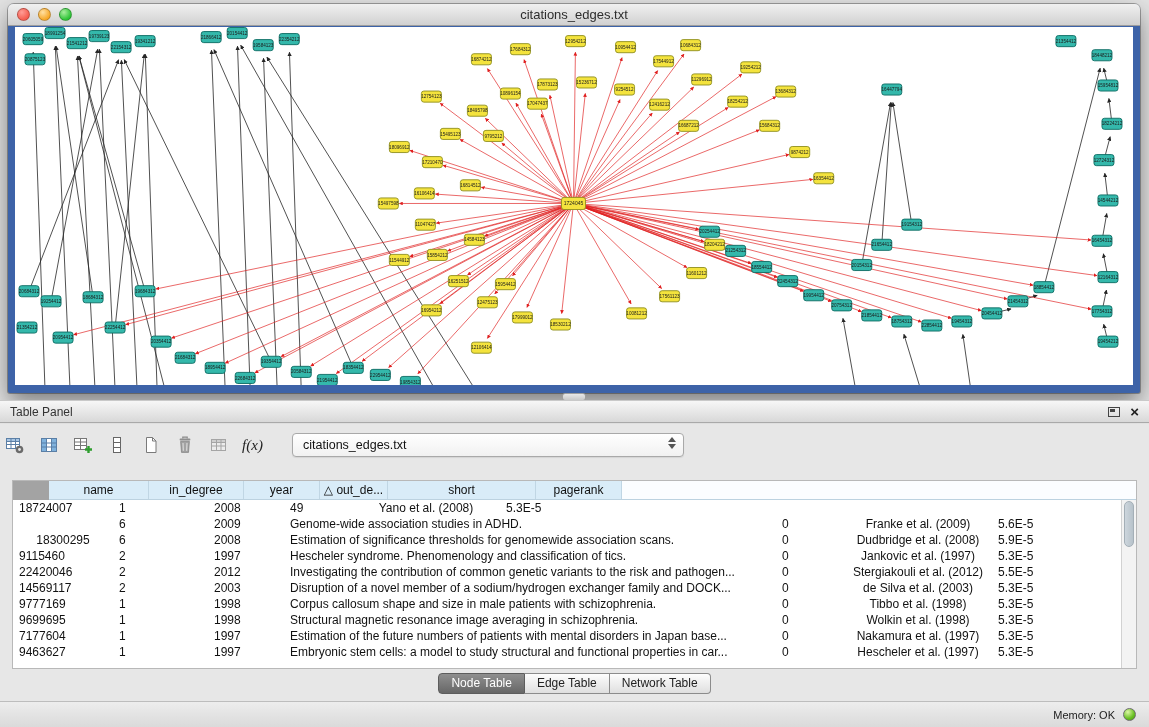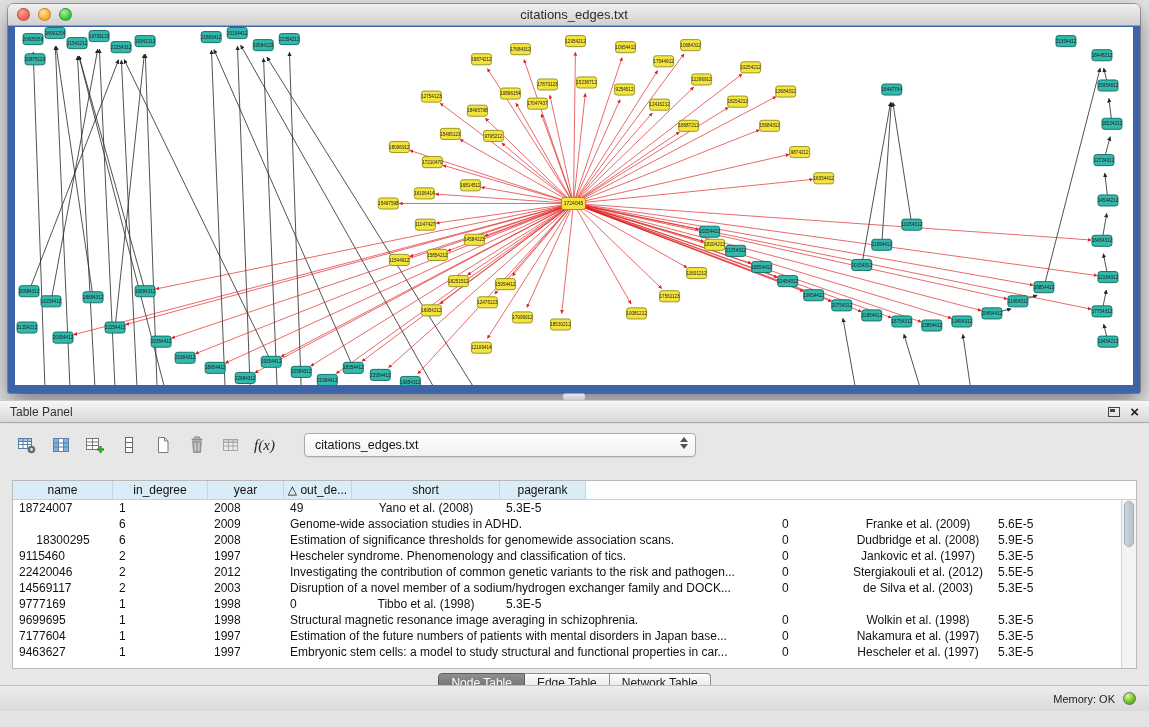--- a/index.html
+++ b/index.html
@@ -31,54 +31,54 @@
                   background:linear-gradient(#f7f7f7,#d8d8d8);
                   border-top:1px solid #c9c9c9; border-bottom:1px solid #a9a9a9; }
   .panel-header .ptitle { position:absolute; left:10px; font-size:12px; line-height:22px; color:#333; }
   .panel-header .hicons { position:absolute; right:10px; top:0; height:22px; display:flex; align-items:center; gap:10px; }
   .float-box { width:12px; height:10px; border:1.5px solid #444; display:block; position:relative; }
   .float-box::after { content:""; position:absolute; left:1px; top:1px; width:5px; height:3px; background:#444; }
   .close-x { font-size:15px; font-weight:bold; color:#222; line-height:14px; cursor:default; }
 
   .panel-body { position:absolute; top:424px; left:0; width:1149px; height:277px; background:#e7e7e7; }
 
-  .toolbar { position:absolute; top:7px; left:14px; height:28px; display:flex; align-items:center; gap:9px; }
+  .toolbar { position:absolute; top:7px; left:2px; height:28px; display:flex; align-items:center; gap:9px; }
   .tbtn { width:25px; height:25px; display:flex; align-items:center; justify-content:center; border-radius:3px; }
   .fx { font-family:"Liberation Serif",serif; font-style:italic; font-size:15px; color:#222; }
   .combo { margin-left:18px; width:392px; height:24px; border:1px solid #a9a9a9; border-radius:4px;
            background:linear-gradient(#ffffff,#f1f1f1); position:relative;
            font-size:12.5px; line-height:22px; padding-left:10px; color:#111;
            box-shadow:0 1px 1px rgba(0,0,0,.08); }
   .combo .arrows { position:absolute; right:7px; top:3px; display:flex; flex-direction:column; align-items:center; }
   .combo .arrows i { display:block; width:0; height:0; border-left:4px solid transparent; border-right:4px solid transparent; }
   .combo .arrows i.up { border-bottom:5px solid #555; margin-bottom:2px; }
   .combo .arrows i.dn { border-top:5px solid #555; }
 
   .table-area { position:absolute; top:56px; left:12px; right:12px; bottom:32px;
-                background:#a3a3a3; border:1px solid #b8b8b8; }
+                background:#a3a3a3; border:1px solid #b8b8b8;padding-left:36px; }
   .thead { display:flex; height:19px; background:#d9ecf8; border-bottom:1px solid #bcd2e0; }
   .th { font-size:12px; line-height:18px; text-align:center; color:#111;
         border-right:1px solid #c0d6e4; overflow:hidden; white-space:nowrap; flex:none; }
   .th.filler { flex:1; background:#fbfdff; border-right:none; }
   .tbody { position:absolute; top:19px; left:0; right:15px; bottom:0; overflow:hidden; background:#fff; }
   .trow { display:flex; height:16px; }
   .cell { font-size:12px; line-height:16px; padding:0 6px; white-space:nowrap; overflow:hidden; flex:none; color:#111; }
   .vscroll { position:absolute; top:19px; right:0; bottom:0; width:15px; background:#f3f3f3; border-left:1px solid #d2d2d2; }
   .vthumb { position:absolute; top:1px; left:2px; width:10px; height:46px; border-radius:6px;
             background:linear-gradient(90deg,#cdd6dd,#b7c2ca); border:1px solid #a4afb7; }
 
   .tabbar { position:absolute; bottom:7px; left:0; width:100%; display:flex; justify-content:center; }
   .seg { font-size:12px; line-height:19px; padding:0 12px; border:1px solid #8c8c8c;
          background:linear-gradient(#fdfdfd,#dfdfdf); color:#222; }
   .seg + .seg { border-left:none; }
   .seg:first-child { border-radius:4px 0 0 4px; }
   .seg:last-child { border-radius:0 4px 4px 0; }
   .seg.active { background:linear-gradient(#8f8f8f,#676767); color:#fff; border-color:#5d5d5d; }
 
-  .statusbar { position:absolute; bottom:16px; left:0; width:1149px; height:26px;
+  .statusbar { position:absolute; bottom:0; left:0; width:1149px; height:26px;
                background:linear-gradient(#ededed,#dadada); border-top:1px solid #bdbdbd; }
   .memlabel { position:absolute; right:34px; top:7px; font-size:11px; color:#222; }
   .orb { position:absolute; right:13px; top:6px; width:13px; height:13px; border-radius:50%;
          background:radial-gradient(circle at 35% 28%, #dcf7a4, #69c023 60%, #47950f);
          border:1px solid #6d6d6d; }
 </style>
 </head>
 <body>
 
 <div class="window">
@@ -761,20 +761,21 @@
           <div class="cell" style="width: 76px; text-align: left;">2003</div>
           <div class="cell" style="width: 492px; text-align: left;">Disruption of a novel member of a sodium/hydrogen exchanger family and DOCK...</div>
           <div class="cell" style="width: 68px; text-align: left;">0</div>
           <div class="cell" style="width: 148px; text-align: center;">de Silva et al. (2003)</div>
           <div class="cell" style="width: 86px; text-align: left;">5.3E-5</div>
         </div>
         <div class="trow">
           <div class="cell" style="width: 100px; text-align: left;">9777169</div>
           <div class="cell" style="width: 95px; text-align: left;">1</div>
           <div class="cell" style="width: 76px; text-align: left;">1998</div>
+          <div class="cell" style="width: 492px; text-align: left;">Corpus callosum shape and size in male patients with schizophrenia.</div>
           <div class="cell" style="width: 68px; text-align: left;">0</div>
           <div class="cell" style="width: 148px; text-align: center;">Tibbo et al. (1998)</div>
           <div class="cell" style="width: 86px; text-align: left;">5.3E-5</div>
         </div>
         <div class="trow">
           <div class="cell" style="width: 100px; text-align: left;">9699695</div>
           <div class="cell" style="width: 95px; text-align: left;">1</div>
           <div class="cell" style="width: 76px; text-align: left;">1998</div>
           <div class="cell" style="width: 492px; text-align: left;">Structural magnetic resonance image averaging in schizophrenia.</div>
           <div class="cell" style="width: 68px; text-align: left;">0</div>

